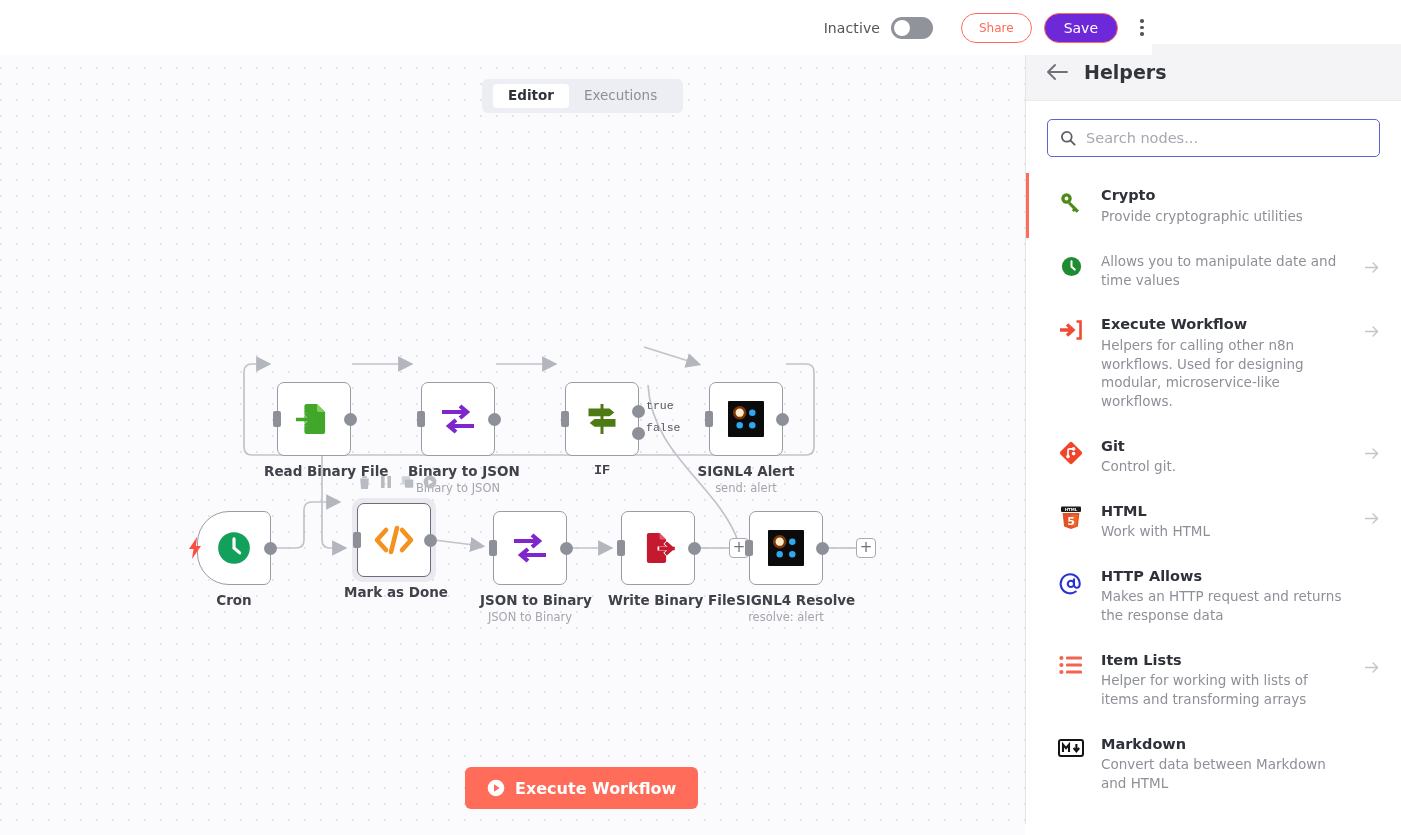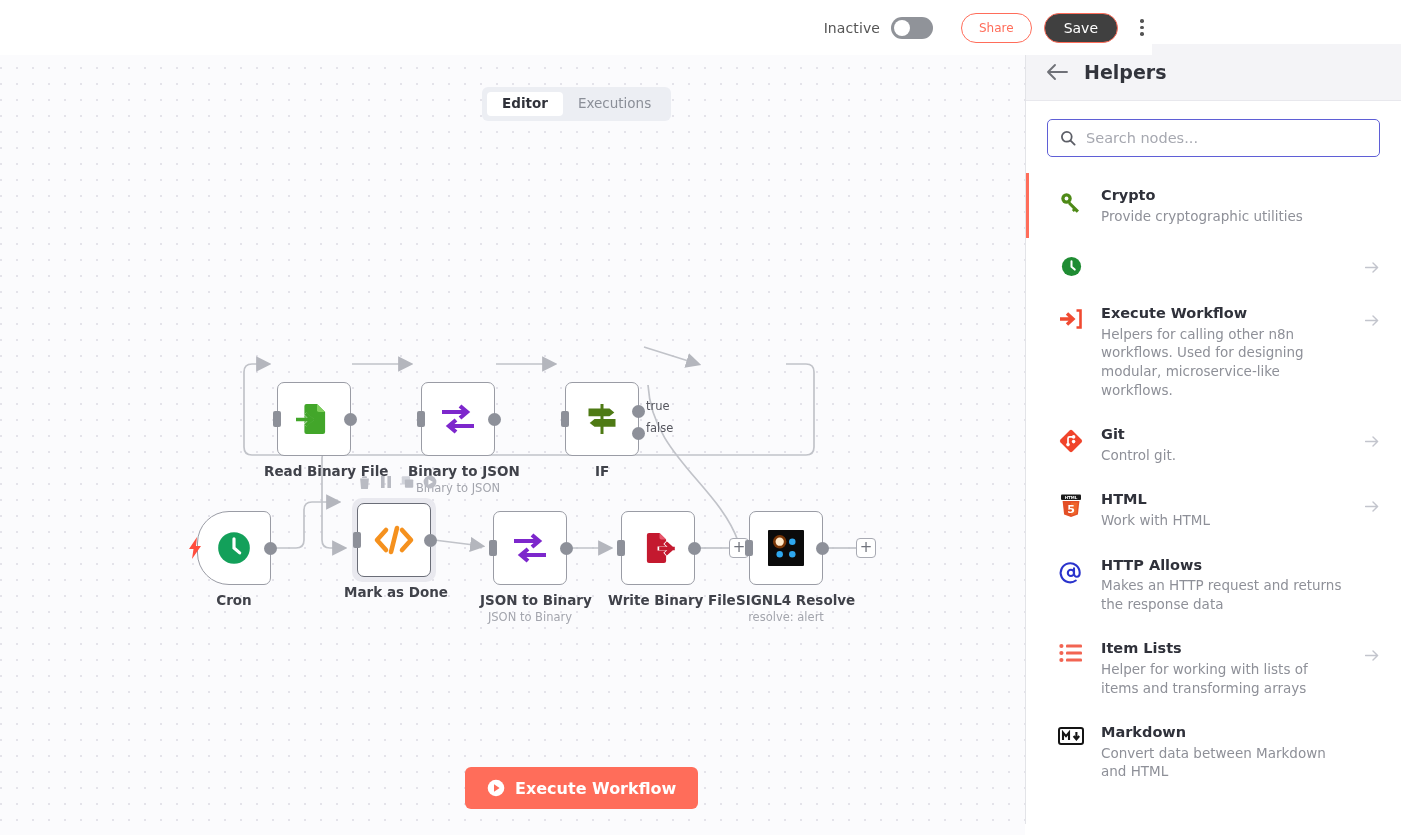--- a/index.html
+++ b/index.html
@@ -28,42 +28,42 @@
     border-radius: 50%; background: #fff;
   }
   .btn-share {
     height: 30px; padding: 0 17px; border-radius: 16px;
     border: 1px solid #ff6d5a; background: #fff; color: #ff6d5a;
     font-size: 12px; font-family: inherit; cursor: pointer;
     display: flex; align-items: center; margin-right: 12px;
   }
   .btn-save {
     height: 30px; padding: 0 19px; border-radius: 16px;
-    border: 1px solid #ff6d5a; background: #404040; color: #fff;
+    border: 1px solid #ff6d5a; background: #6d28d9; color: #fff;
     font-size: 14px; font-family: inherit; cursor: pointer;
     display: flex; align-items: center; margin-right: 14px;
   }
   .kebab {
     width: 20px; height: 28px; display: flex; flex-direction: column;
     align-items: center; justify-content: center; gap: 3px; cursor: pointer;
   }
   .kebab i { width: 3.5px; height: 3.5px; border-radius: 50%; background: #555; display: block; }
 
   
   #canvas {
     position: absolute; top: 55px; left: 0; width: 1025px; height: 780px;
     background-color: #fbfbfd;
     background-image: radial-gradient(#e4e3ea 1.1px, transparent 1.2px);
     background-size: 16px 16px; background-position: 9px 5px;
     overflow: hidden;
   }
   #tabs {
-    position: absolute; top: 32px; left: 482px; z-index: 30;
+    position: absolute; top: 24px; left: 482px; z-index: 30;
     display: flex; align-items: center;
-    background: #eceef3; border-radius: 6px; padding: 5px;
+    background: #eceef3; border-radius: 6px; padding: 11px;
     height: 34px;
   }
   .tab {
     font-size: 13.5px; padding: 5px 15px; border-radius: 4px;
     color: #8b8f98; cursor: pointer; font-family: inherit; border: none;
     background: transparent; line-height: 1;
   }
   .tab.active { background: #ffffff; color: #30323a; font-weight: 600; }
 
   
@@ -246,132 +246,148 @@
         <svg width="40" height="34" viewBox="0 0 40 34">
           <path d="M4 10 h24 M22 4 l7 6 -7 6" stroke="#7d27cc" stroke-width="4.2" fill="none" stroke-linecap="butt" stroke-linejoin="miter"></path>
           <path d="M36 24 h-24 M18 18 l-7 6 7 6" stroke="#7d27cc" stroke-width="4.2" fill="none" stroke-linecap="butt" stroke-linejoin="miter"></path>
         </svg>
         <div class="port out"></div>
       </div>
       <div class="node-caption">Binary to JSON</div>
       <div class="node-sub">Binary to JSON</div>
     </div>
 
-    <div class="node" style="left:552px; top:327px;">
+    <div class="node" style="left:552px; top:327px;font-family:Liberation Mono, monospace;">
       <div class="node-box">
         <div class="port-in"></div>
         <svg width="36" height="36" viewBox="0 0 24 24">
           <rect x="11" y="2" width="2" height="20" fill="#4e7a14"></rect>
           <path d="M3 5 h14 l3.2 2.6 L17 10.2 H3 z" fill="#4e7a14"></path>
           <path d="M21 12 H7 l-3.2 2.6 L7 17.2 h14 z" fill="#4e7a14"></path>
         </svg>
         <div class="port out p-true"></div>
         <div class="port out p-false"></div>
         <div class="port-lbl" style="top:16px;">true</div>
         <div class="port-lbl" style="top:38px;">false</div>
       </div>
       <div class="node-caption">IF</div>
     </div>
 
-
-    <div class="node trigger" style="left:184px; top:456px;">
-      <div class="node-box">
-        <svg class="bolt" width="14" height="22" viewBox="0 0 14 22">
-          <path d="M9 0 L1 12 h4.5 L4 22 L13 9 H8 z" fill="#ff4d3d"></path>
-        </svg>
-        <svg width="38" height="38" viewBox="0 0 24 24">
-          <circle cx="12" cy="12" r="10" fill="#13a05a"></circle>
-          <path d="M12 6.2 V12 l3.6 3.1" stroke="#fff" stroke-width="2" fill="none" stroke-linecap="round"></path>
-        </svg>
-        <div class="port out"></div>
-      </div>
-      <div class="node-caption">Cron</div>
-    </div>
-
-    <div class="node selected" style="left:344px; top:448px;">
-      <div class="sel-halo"></div>
-      <div class="node-toolbar">
-        <span>
-          <svg width="13" height="14" viewBox="0 0 14 16">
-              <path d="M2 4 h10 l-1 11 a1 1 0 0 1-1 1 H4 a1 1 0 0 1-1-1 z M5.2 1.4 h3.6 a1 1 0 0 1 1 1 V3.4 H4.2 V2.4 a1 1 0 0 1 1-1 z" fill="#b9bbc3"></path>
-            </svg>
-        </span>
-        <span>
-          <svg width="12" height="14" viewBox="0 0 12 14">
-              <rect x="1" y="1" width="3.6" height="12" fill="#b9bbc3"></rect>
-              <rect x="7.4" y="1" width="3.6" height="12" fill="#b9bbc3"></rect>
-            </svg>
-        </span>
-        <span>
-          <svg width="13" height="14" viewBox="0 0 14 14">
-              <rect x="0.8" y="0.8" width="9" height="9" rx="1" fill="#d2d4db"></rect>
-              <rect x="4.2" y="4.2" width="9" height="9" rx="1" fill="#b9bbc3"></rect>
-            </svg>
-        </span>
-        <span>
-          <svg width="14" height="14" viewBox="0 0 14 14">
-              <circle cx="7" cy="7" r="6.4" fill="#b9bbc3"></circle>
-              <path d="M5.4 4.2 L10 7 L5.4 9.8 z" fill="#fff"></path>
-            </svg>
-        </span>
-      </div>
-      <div class="node-box">
-        <div class="port-in"></div>
-        <svg width="42" height="30" viewBox="0 0 42 30">
-          <path d="M13 5 L4 15 l9 10" stroke="#f5911e" stroke-width="4.6" fill="none" stroke-linecap="round" stroke-linejoin="round"></path>
-          <path d="M29 5 l9 10 -9 10" stroke="#f5911e" stroke-width="4.6" fill="none" stroke-linecap="round" stroke-linejoin="round"></path>
-          <path d="M24 3 L18 27" stroke="#f5911e" stroke-width="4.6" fill="none" stroke-linecap="round"></path>
-        </svg>
-        <div class="port out"></div>
-      </div>
-      <div class="node-caption">Mark as Done</div>
-    </div>
-
-    <div class="node" style="left:480px; top:456px;">
-      <div class="node-box">
-        <div class="port-in"></div>
-        <svg width="40" height="34" viewBox="0 0 40 34">
-          <path d="M4 10 h24 M22 4 l7 6 -7 6" stroke="#7d27cc" stroke-width="4.2" fill="none" stroke-linecap="butt" stroke-linejoin="miter"></path>
-          <path d="M36 24 h-24 M18 18 l-7 6 7 6" stroke="#7d27cc" stroke-width="4.2" fill="none" stroke-linecap="butt" stroke-linejoin="miter"></path>
-        </svg>
-        <div class="port out"></div>
-      </div>
-      <div class="node-caption">JSON to Binary</div>
-      <div class="node-sub">JSON to Binary</div>
-    </div>
-
-    <div class="node" style="left:608px; top:456px;">
-      <div class="node-box">
-        <div class="port-in"></div>
-        <svg width="36" height="36" viewBox="0 0 24 24">
-          <path d="M13 2 H6 a1.4 1.4 0 0 0-1.4 1.4 V20.6 A1.4 1.4 0 0 0 6 22 h10 a1.4 1.4 0 0 0 1.4-1.4 V6.4 z" fill="#c4192f"></path>
-          <path d="M13 2 l4.4 4.4 h-3.2 a1.2 1.2 0 0 1-1.2-1.2 z" fill="#e8576c"></path>
-          <path d="M13 12.3 h8 M17.4 9.3 l3.4 3 -3.4 3" stroke="#fff" stroke-width="2.6" fill="none" stroke-linecap="square"></path>
-          <path d="M14 12.3 h8 M18 9.3 l3.4 3 -3.4 3" stroke="#c4192f" stroke-width="2.4" fill="none" stroke-linecap="square"></path>
-        </svg>
-        <div class="port out"></div>
-      </div>
-      <div class="node-caption">Write Binary File</div>
-    </div>
-
-    <div class="plus-btn" style="left:729px; top:483px;">+</div>
-
-    <div class="node" style="left:736px; top:456px;">
+    <div class="node" style="left:696px; top:327px;">
       <div class="node-box">
         <div class="port-in"></div>
         <svg width="36" height="36" viewBox="0 0 40 40">
           <rect width="40" height="40" rx="1" fill="#0b0b0b"></rect>
           <circle cx="13" cy="13" r="7.5" fill="#ff6a00" opacity="0.45"></circle>
           <circle cx="13" cy="13" r="4.6" fill="#ffe9c9"></circle>
           <circle cx="27" cy="13" r="3.6" fill="#2ea8f0"></circle>
           <circle cx="13" cy="27" r="3.6" fill="#2ea8f0"></circle>
           <circle cx="27" cy="27" r="3.6" fill="#2ea8f0"></circle>
         </svg>
         <div class="port out"></div>
       </div>
+      <div class="node-caption">SIGNL4 Alert</div>
+      <div class="node-sub">send: alert</div>
+    </div>
+
+    <div class="node trigger" style="left:184px; top:456px;">
+      <div class="node-box">
+        <svg class="bolt" width="14" height="22" viewBox="0 0 14 22">
+          <path d="M9 0 L1 12 h4.5 L4 22 L13 9 H8 z" fill="#ff4d3d"></path>
+        </svg>
+        <svg width="38" height="38" viewBox="0 0 24 24">
+          <circle cx="12" cy="12" r="10" fill="#13a05a"></circle>
+          <path d="M12 6.2 V12 l3.6 3.1" stroke="#fff" stroke-width="2" fill="none" stroke-linecap="round"></path>
+        </svg>
+        <div class="port out"></div>
+      </div>
+      <div class="node-caption">Cron</div>
+    </div>
+
+    <div class="node selected" style="left:344px; top:448px;">
+      <div class="sel-halo"></div>
+      <div class="node-toolbar">
+        <span>
+          <svg width="13" height="14" viewBox="0 0 14 16">
+              <path d="M2 4 h10 l-1 11 a1 1 0 0 1-1 1 H4 a1 1 0 0 1-1-1 z M5.2 1.4 h3.6 a1 1 0 0 1 1 1 V3.4 H4.2 V2.4 a1 1 0 0 1 1-1 z" fill="#b9bbc3"></path>
+            </svg>
+        </span>
+        <span>
+          <svg width="12" height="14" viewBox="0 0 12 14">
+              <rect x="1" y="1" width="3.6" height="12" fill="#b9bbc3"></rect>
+              <rect x="7.4" y="1" width="3.6" height="12" fill="#b9bbc3"></rect>
+            </svg>
+        </span>
+        <span>
+          <svg width="13" height="14" viewBox="0 0 14 14">
+              <rect x="0.8" y="0.8" width="9" height="9" rx="1" fill="#d2d4db"></rect>
+              <rect x="4.2" y="4.2" width="9" height="9" rx="1" fill="#b9bbc3"></rect>
+            </svg>
+        </span>
+        <span>
+          <svg width="14" height="14" viewBox="0 0 14 14">
+              <circle cx="7" cy="7" r="6.4" fill="#b9bbc3"></circle>
+              <path d="M5.4 4.2 L10 7 L5.4 9.8 z" fill="#fff"></path>
+            </svg>
+        </span>
+      </div>
+      <div class="node-box">
+        <div class="port-in"></div>
+        <svg width="42" height="30" viewBox="0 0 42 30">
+          <path d="M13 5 L4 15 l9 10" stroke="#f5911e" stroke-width="4.6" fill="none" stroke-linecap="round" stroke-linejoin="round"></path>
+          <path d="M29 5 l9 10 -9 10" stroke="#f5911e" stroke-width="4.6" fill="none" stroke-linecap="round" stroke-linejoin="round"></path>
+          <path d="M24 3 L18 27" stroke="#f5911e" stroke-width="4.6" fill="none" stroke-linecap="round"></path>
+        </svg>
+        <div class="port out"></div>
+      </div>
+      <div class="node-caption">Mark as Done</div>
+    </div>
+
+    <div class="node" style="left:480px; top:456px;">
+      <div class="node-box">
+        <div class="port-in"></div>
+        <svg width="40" height="34" viewBox="0 0 40 34">
+          <path d="M4 10 h24 M22 4 l7 6 -7 6" stroke="#7d27cc" stroke-width="4.2" fill="none" stroke-linecap="butt" stroke-linejoin="miter"></path>
+          <path d="M36 24 h-24 M18 18 l-7 6 7 6" stroke="#7d27cc" stroke-width="4.2" fill="none" stroke-linecap="butt" stroke-linejoin="miter"></path>
+        </svg>
+        <div class="port out"></div>
+      </div>
+      <div class="node-caption">JSON to Binary</div>
+      <div class="node-sub">JSON to Binary</div>
+    </div>
+
+    <div class="node" style="left:608px; top:456px;">
+      <div class="node-box">
+        <div class="port-in"></div>
+        <svg width="36" height="36" viewBox="0 0 24 24">
+          <path d="M13 2 H6 a1.4 1.4 0 0 0-1.4 1.4 V20.6 A1.4 1.4 0 0 0 6 22 h10 a1.4 1.4 0 0 0 1.4-1.4 V6.4 z" fill="#c4192f"></path>
+          <path d="M13 2 l4.4 4.4 h-3.2 a1.2 1.2 0 0 1-1.2-1.2 z" fill="#e8576c"></path>
+          <path d="M13 12.3 h8 M17.4 9.3 l3.4 3 -3.4 3" stroke="#fff" stroke-width="2.6" fill="none" stroke-linecap="square"></path>
+          <path d="M14 12.3 h8 M18 9.3 l3.4 3 -3.4 3" stroke="#c4192f" stroke-width="2.4" fill="none" stroke-linecap="square"></path>
+        </svg>
+        <div class="port out"></div>
+      </div>
+      <div class="node-caption">Write Binary File</div>
+    </div>
+
+    <div class="plus-btn" style="left:729px; top:483px;">+</div>
+
+    <div class="node" style="left:736px; top:456px;">
+      <div class="node-box">
+        <div class="port-in"></div>
+        <svg width="36" height="36" viewBox="0 0 40 40">
+          <rect width="40" height="40" rx="1" fill="#0b0b0b"></rect>
+          <circle cx="13" cy="13" r="7.5" fill="#ff6a00" opacity="0.45"></circle>
+          <circle cx="13" cy="13" r="4.6" fill="#ffe9c9"></circle>
+          <circle cx="27" cy="13" r="3.6" fill="#2ea8f0"></circle>
+          <circle cx="13" cy="27" r="3.6" fill="#2ea8f0"></circle>
+          <circle cx="27" cy="27" r="3.6" fill="#2ea8f0"></circle>
+        </svg>
+        <div class="port out"></div>
+      </div>
       <div class="node-caption">SIGNL4 Resolve</div>
       <div class="node-sub">resolve: alert</div>
     </div>
 
     <div class="plus-btn" style="left:856px; top:483px;">+</div>
 
     <button id="execute-btn">
       <svg width="18" height="18" viewBox="0 0 18 18">
         <circle cx="9" cy="9" r="8.3" fill="#fff"></circle>
         <path d="M7 5.3 L12.6 9 L7 12.7 z" fill="#ff6d5a"></path>
@@ -420,20 +436,21 @@
       </div>
 
       <div class="list-item">
         <div class="li-icon">
           <svg width="23" height="23" viewBox="0 0 24 24">
               <circle cx="12" cy="12" r="10" fill="#1f8c33"></circle>
               <path d="M12 6.4 V12.4 l3.4 2.8" stroke="#fff" stroke-width="2.1" fill="none" stroke-linecap="round"></path>
             </svg>
         </div>
         <div class="li-text">
+          <div class="li-desc">Allows you to manipulate date and time values</div>
         </div>
         <div class="li-arrow">
           <svg width="15" height="13" viewBox="0 0 15 13">
               <path d="M0.5 6.5 h12 M8 2 l4.6 4.5 -4.6 4.5" stroke="#c3c5cd" stroke-width="1.4" fill="none" stroke-linecap="round" stroke-linejoin="round"></path>
             </svg>
         </div>
       </div>
 
       <div class="list-item">
         <div class="li-icon">

